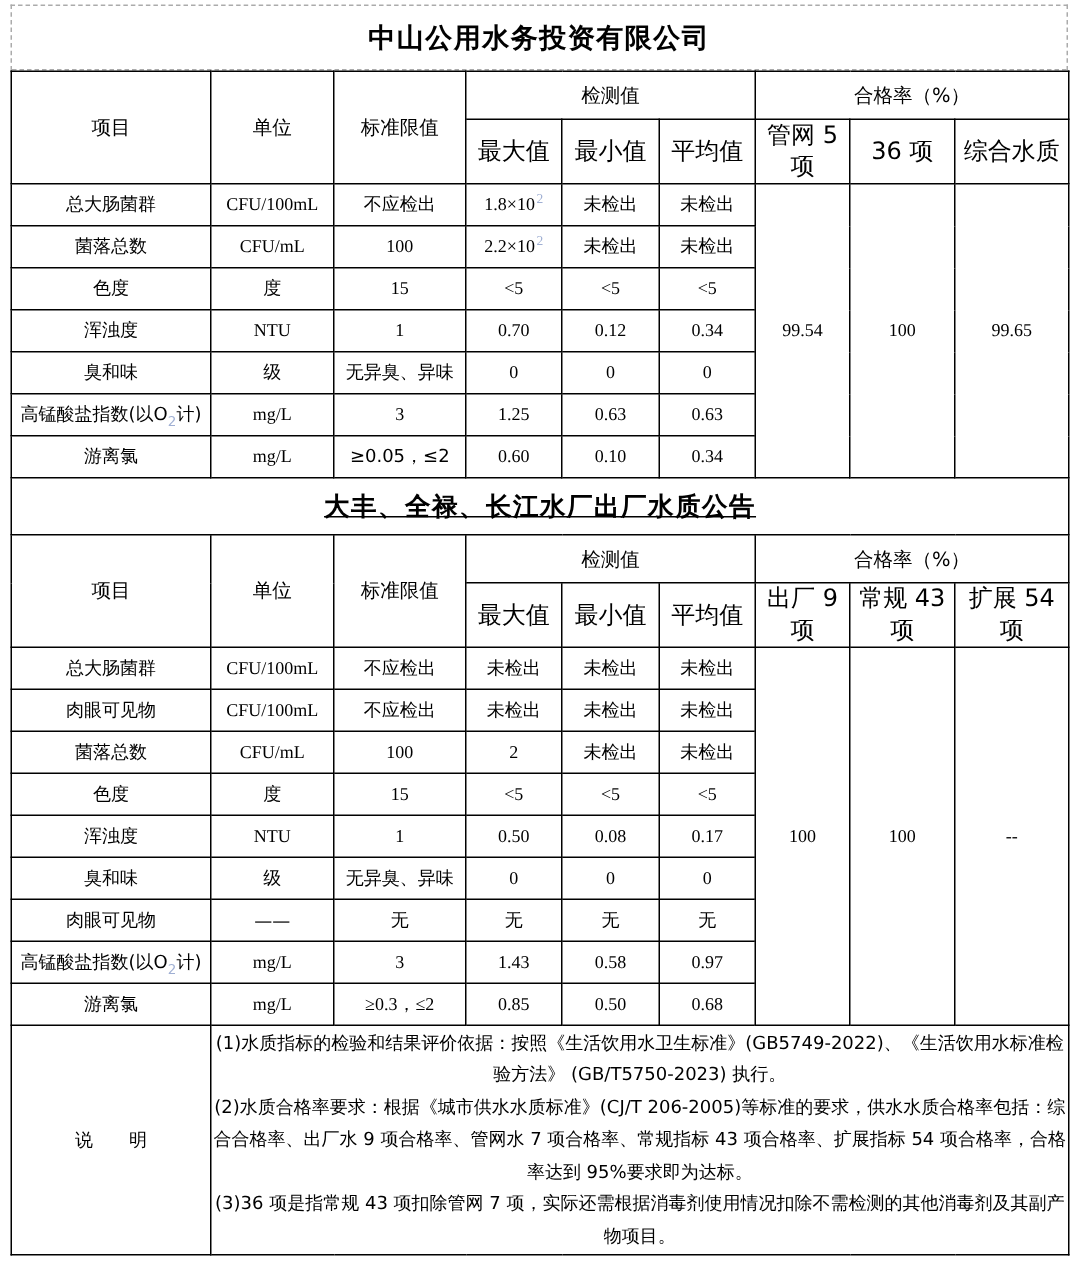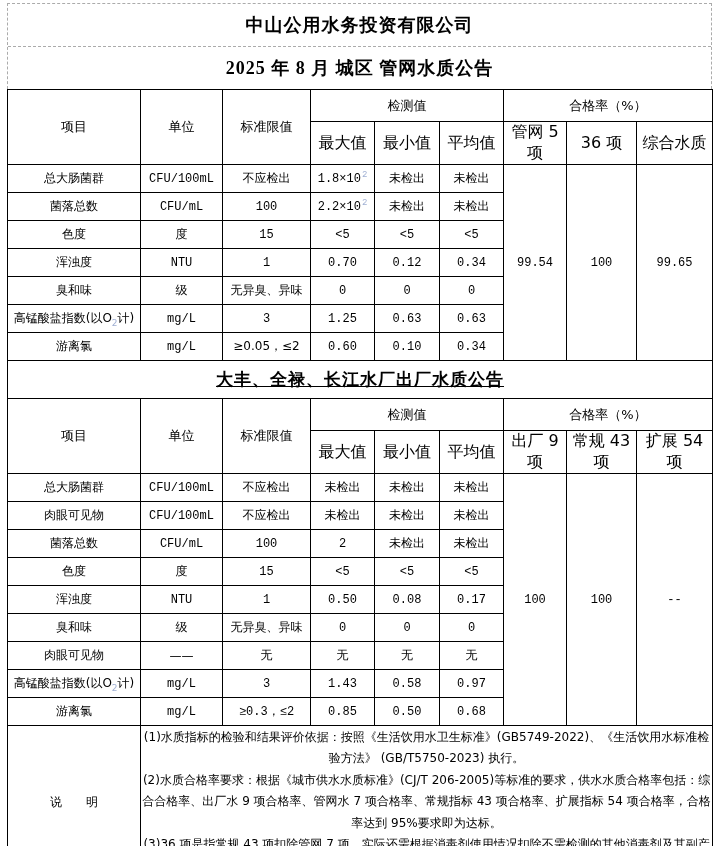--- a/index.html
+++ b/index.html
@@ -12,39 +12,38 @@
         font-weight:bold;font-size:18px;letter-spacing:1px;
         font-family:"Liberation Serif","DejaVu Serif",serif;}
   .trow.first{border-bottom:1px dashed #ababab;text-align:center;}
 
   table.main{width:705px;border-collapse:collapse;table-layout:fixed;}
   table.main td{border:1px solid #000;text-align:center;vertical-align:middle;
                 font-size:12px;padding:0;overflow:hidden;}
   tr.h1 td{height:31px;font-size:13px;}
   tr.h2 td{height:22px;font-size:16px;}
   tr.data td{height:27px;}
-  .mono{font-family:Liberation Mono, monospace;}
+  .mono{font-family:Liberation Serif, serif;}
   td.item-cell{text-align:left;padding-left:7px;font-size:12.5px;}
   tr.section td{height:37px;font-size:17px;font-weight:bold;letter-spacing:1px;
                 font-family:"Liberation Serif","DejaVu Serif",serif;text-decoration:underline;}
   .sup{font-size:9px;color:#9fafd3;position:relative;top:-5px;margin-left:1px;}
   .sub{font-size:9px;color:#9fafd3;position:relative;top:4px;}
   tr.notesrow td{height:152px;}
   td.notes-label{font-size:14px;}
   td.notes-text{text-align:left;vertical-align:top;padding:4px 10px 0 10px;
                 line-height:21.5px;font-size:12.5px;}
 </style>
 </head>
 <body>
 
 <div class="sheet">
 
   <div class="titleblock">
     <div class="trow first">中山公用水务投资有限公司</div>
-    <div class="trow">2025 年 8 月  城区  管网水质公告</div>
   </div>
 
   <table class="main">
     <colgroup>
       <col style="width:133px">
         <col style="width:82px">
         <col style="width:88px">
       <col style="width:64px">
         <col style="width:65px">
         <col style="width:64px">

